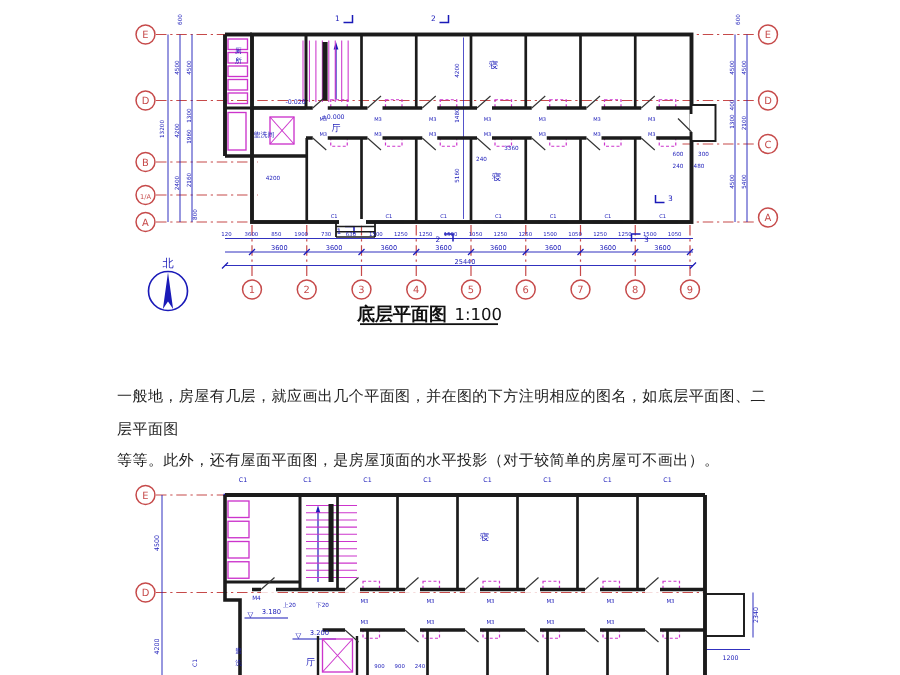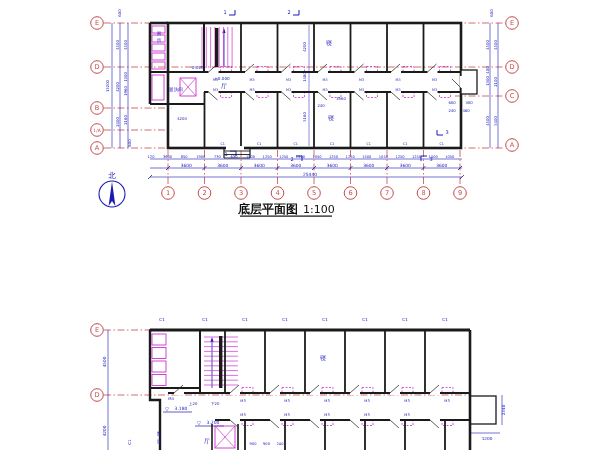--- a/index.html
+++ b/index.html
@@ -310,20 +310,24 @@
       <text x="112" y="178" font-size="7.5" fill="#1a1ab8" text-anchor="middle">北</text>
     </g>
 
     <g>
       <text x="298" y="213" font-size="12" font-weight="bold" fill="#111" text-anchor="end">底层平面图</text>
       <text x="303" y="213" font-size="11" fill="#111" text-anchor="start">1:100</text>
       <rect x="240" y="215.5" width="92" height="1.2" fill="#111"></rect>
     </g>
   </svg>
 
+  <div class="para">
+    <div>一般地，房屋有几层，就应画出几个平面图，并在图的下方注明相应的图名，如底层平面图、二层平面图</div>
+    <div>等等。此外，还有屋面平面图，是房屋顶面的水平投影（对于较简单的房屋可不画出）。</div>
+  </div>
 
   <svg id="bp" style="position:absolute;left:78px;top:300px" width="452" height="150" viewBox="78 300 452 150">
     <g id="bp-red">
         <line x1="104" y1="330" x2="470" y2="330" stroke="#c64a4a" stroke-width="0.8" stroke-dasharray="7 2.5 1.5 2.5"></line>
         <line x1="104" y1="395" x2="470" y2="395" stroke="#c64a4a" stroke-width="0.8" stroke-dasharray="7 2.5 1.5 2.5"></line>
         <circle cx="97" cy="330" r="6.3" fill="#fff" stroke="#c64a4a" stroke-width="1"></circle>
         <text x="97" y="332.4" font-size="6.6" fill="#c64a4a" text-anchor="middle">E</text>
         <circle cx="97" cy="395" r="6.3" fill="#fff" stroke="#c64a4a" stroke-width="1"></circle>
         <text x="97" y="397.4" font-size="6.6" fill="#c64a4a" text-anchor="middle">D</text>
       </g>

